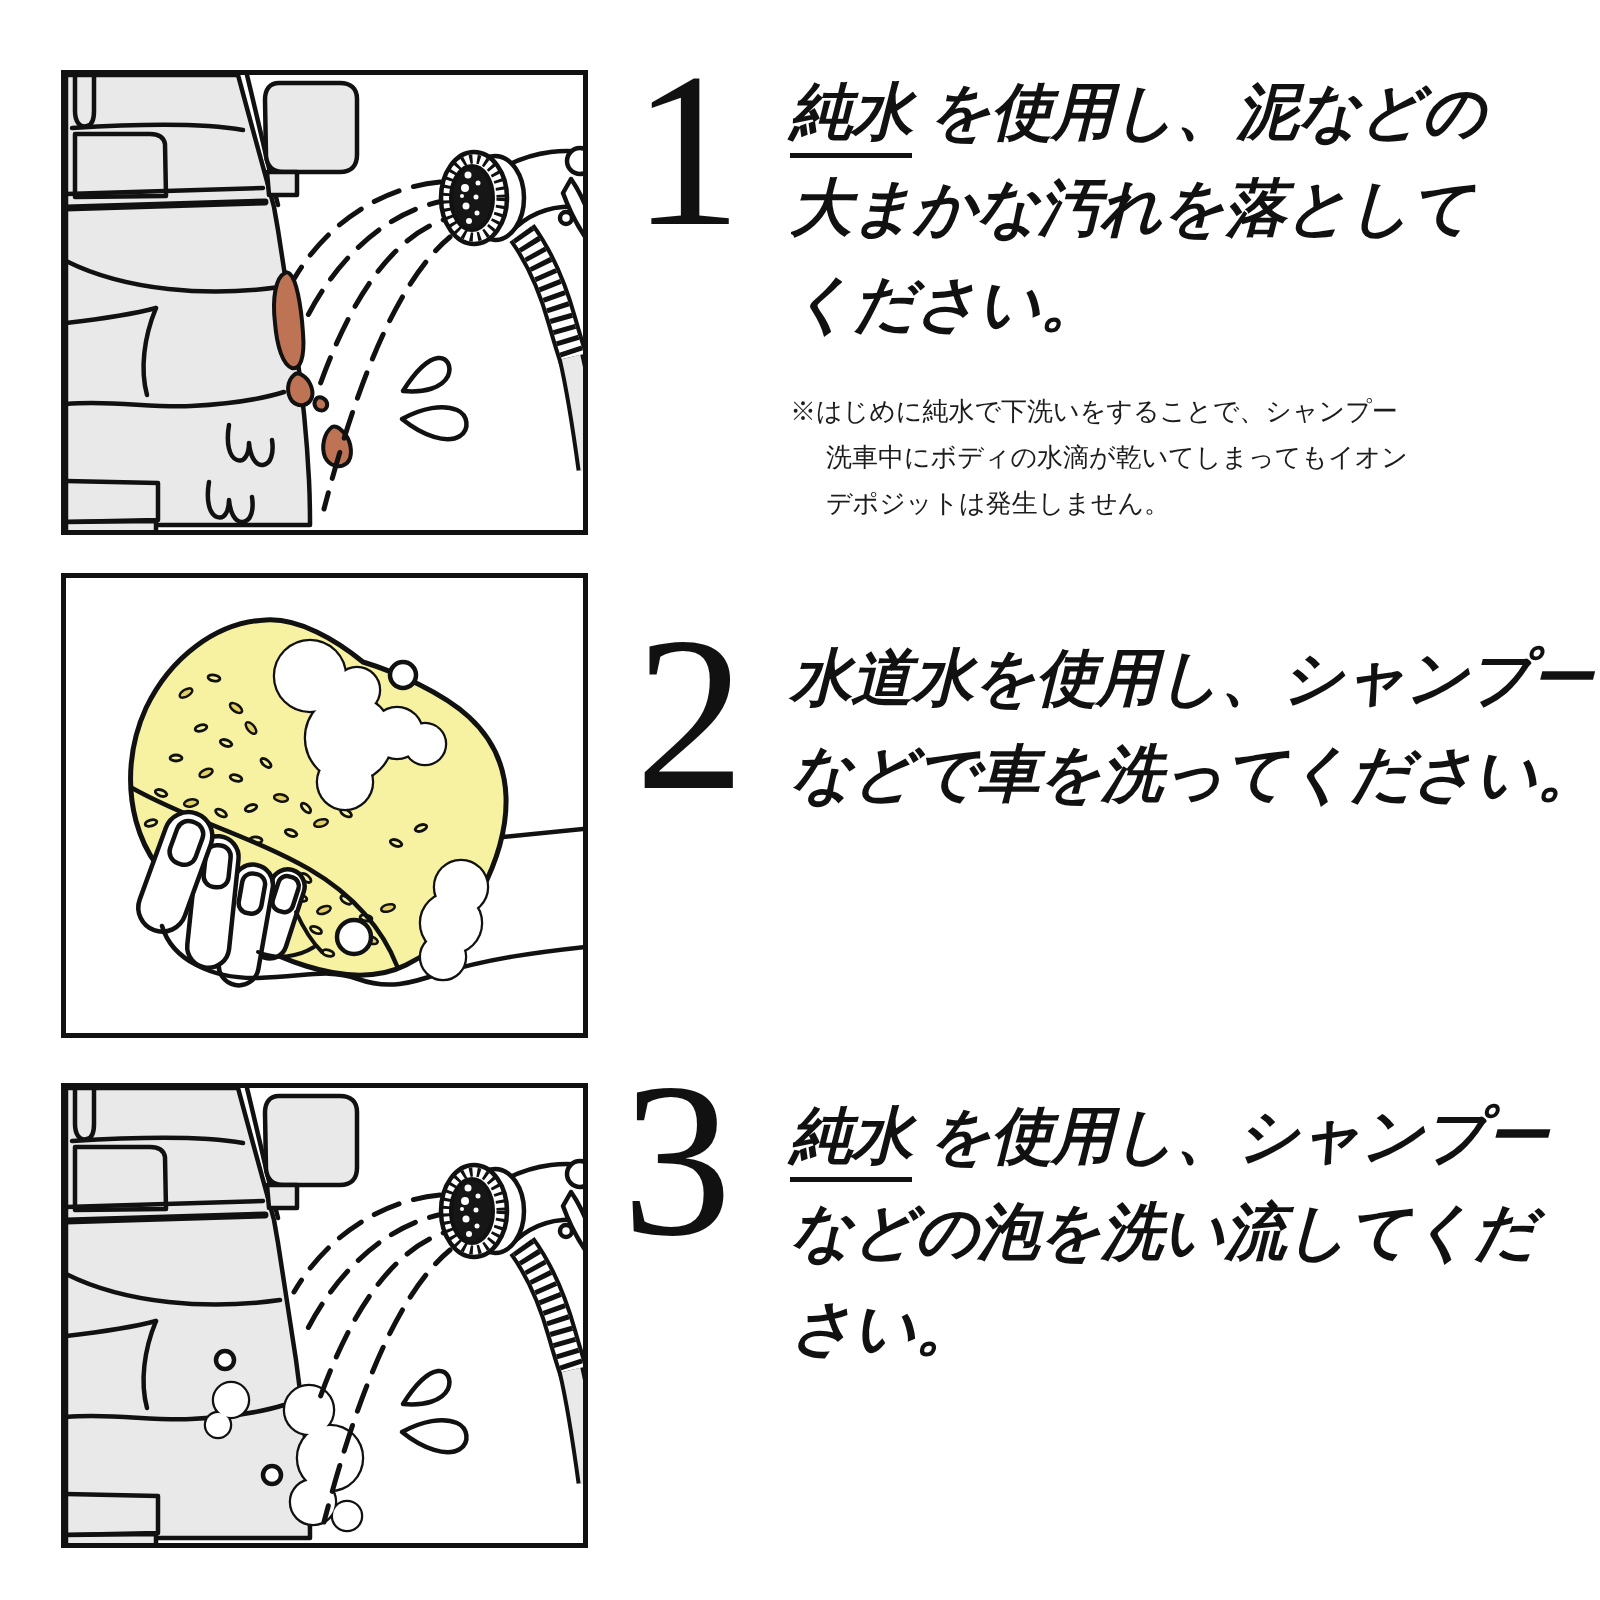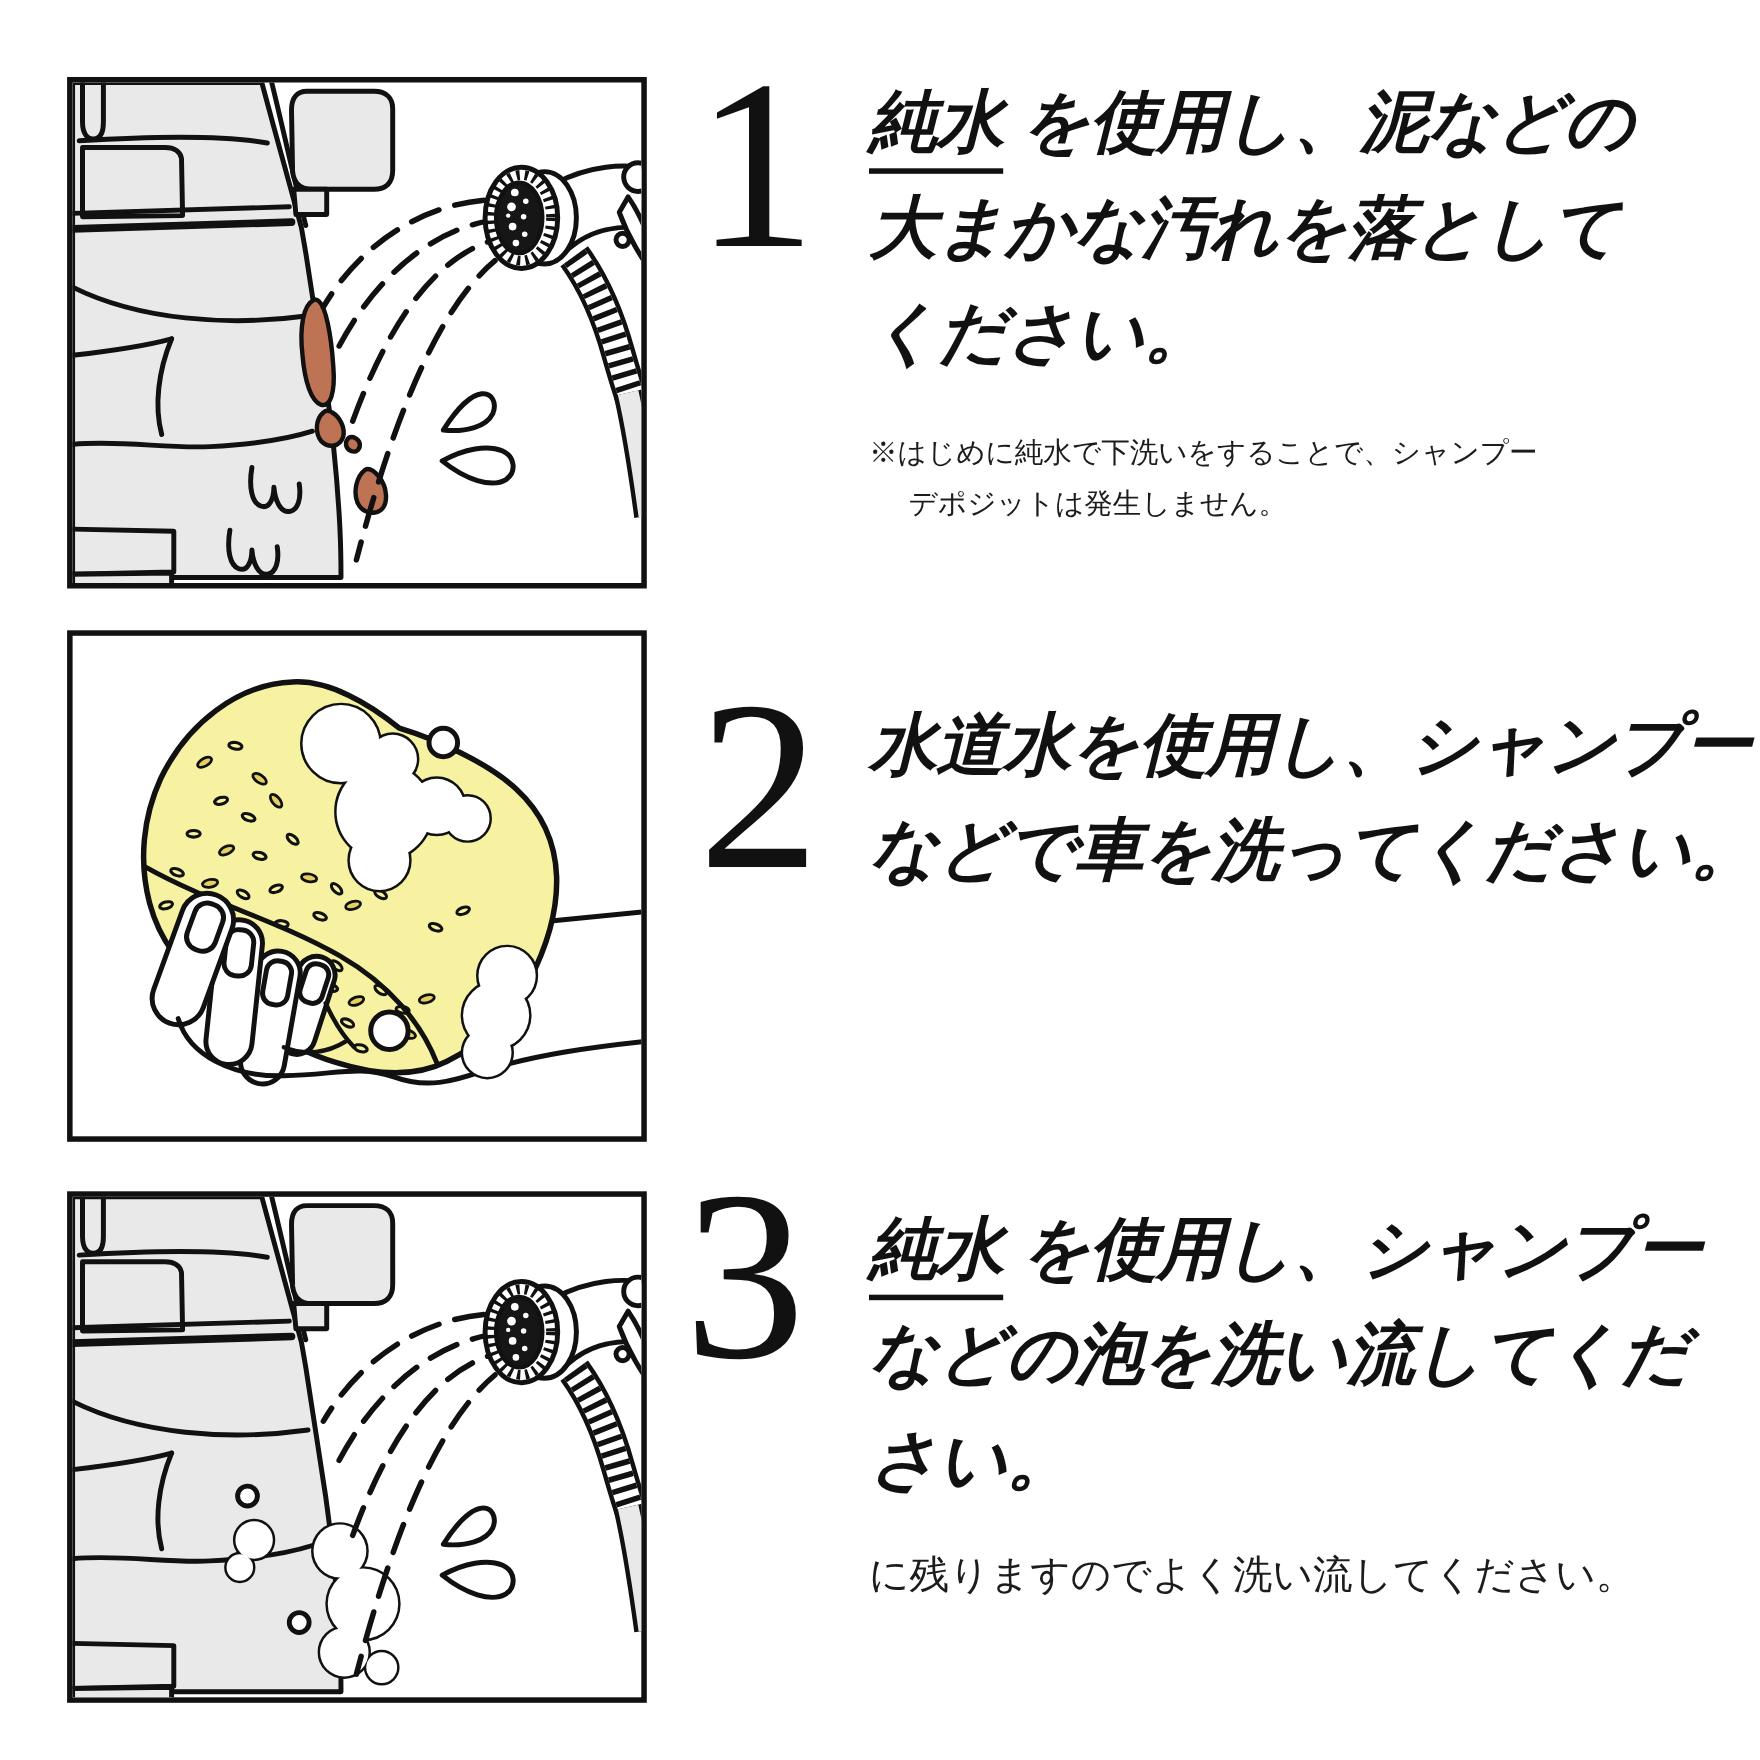--- a/index.html
+++ b/index.html
@@ -129,20 +129,21 @@
   <div class="step-num" style="left:622px;top:40px">1</div>
 
   <div class="heading" style="top:64px">
     <div class="hl"><span class="u">純水</span><span> を使用し、泥などの</span></div>
     <div class="hl">大まかな汚れを落として</div>
     <div class="hl">ください。</div>
   </div>
 
   <div class="note" style="top:388px">
     <div>※はじめに純水で下洗いをすることで、シャンプー</div>
+    <div class="wrap">洗車中にボディの水滴が乾いてしまってもイオン</div>
     <div class="wrap">デポジットは発生しません。</div>
   </div>
 
   <div class="panel" style="top:573px">
     <svg viewBox="0 0 517 455" preserveAspectRatio="none">
       <g>
         <path class="sponge" d="M200,42 C150,44 104,80 80,130 C64,165 60,205 70,243 C80,280 100,303 126,318 C162,352 200,376 240,388 C278,400 312,401 340,387 C374,370 400,344 415,314 C431,283 441,250 440,219 C439,189 427,161 403,139 C377,115 330,94 297,84 C270,62 233,40 200,42 Z"></path>
         <path class="s" d="M66,210 C125,243 185,258 243,291 C288,317 317,352 331,388"></path>
         <g>
           <ellipse class="poref" rx="7" ry="3.5" transform="translate(120,115) rotate(-30)"></ellipse>
@@ -282,16 +283,15 @@
 
   <div class="step-num" style="left:612px;top:1050px">3</div>
 
   <div class="heading" style="top:1088px">
     <div class="hl"><span class="u">純水</span><span> を使用し、シャンプー</span></div>
     <div class="hl">などの泡を洗い流してくだ</div>
     <div class="hl">さい。</div>
   </div>
 
   <div class="note note3" style="top:1406px">
-    <div>に残りますのでよく洗い流してください。</div>
   </div>
 
 </div>
 
 </body></html>

